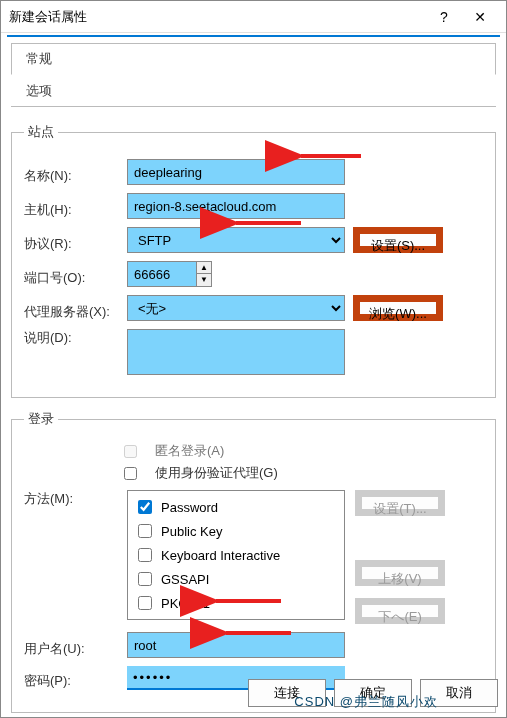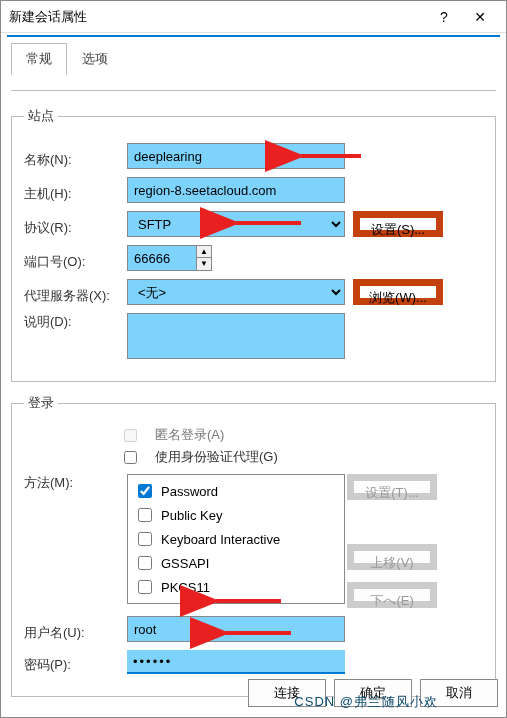--- a/index.html
+++ b/index.html
@@ -4,21 +4,21 @@
 <style>
 * { box-sizing: border-box; font-family: "Microsoft YaHei", "Segoe UI", sans-serif; font-size: 13px; }
 body { margin: 0; background: #fff; width: 507px; height: 718px; border: 1px solid #888; overflow: hidden; position: relative; }
 
 .titlebar { display: flex; align-items: center; height: 32px; padding: 0 8px; border-bottom: 1px solid #e0e0e0; }
 .titlebar .title { flex: 1; font-size: 13px; color: #000; }
 .titlebar .btn { width: 36px; text-align: center; font-size: 14px; color: #000; }
 
 .accent-line { height: 2px; background: #0078d4; margin: 2px 6px 0 6px; }
 
-.tabs { display: flex; margin: 6px 10px 16px 10px; }
+.tabs { display: flex; margin: 6px 10px 0 10px; flex-direction: column; }
 .tab { padding: 6px 14px; border: 1px solid transparent; color: #444; }
 .tab.active { border: 1px solid #bbb; border-bottom: 1px solid #fff; background: #fff; }
 .tab-underline { border-bottom: 1px solid #bbb; margin: -1px 10px 0 10px; }
 
 .panel { padding: 8px 10px; }
 
 fieldset { border: 1px solid #bbb; padding: 10px 12px 14px 12px; margin: 8px 0 12px 0; }
 legend { padding: 0 4px; color: #333; }
 
 .row { display: flex; align-items: flex-end; margin: 8px 0; gap: 8px; }
@@ -42,21 +42,21 @@
 
 .sidebtn { width: 90px; height: 26px; border: 7px solid #c2410c; background: #fdfdfd; text-align: center; line-height: 24px; }
 .sidebtn.disabled { color: #999; border-color: #ccc; }
 
 .desc-area { width: 218px; height: 46px; }
 
 .chk-row { display: flex; align-items: center; gap: 18px; margin: 4px 0 4px 100px; color: #777; }
 .chk-row.enabled { color: #333; }
 .chk-row input { margin: 0; }
 
-.methods-wrap { display: flex; gap: 2px; }
+.methods-wrap { display: flex; gap: 10px; }
 .methods { border: 1px solid #888; width: 218px; height: 130px; padding: 4px 6px; overflow: auto; }
 .method-item { display: flex; align-items: center; gap: 6px; padding: 2px 0; }
 .method-item input[type=checkbox] { width: 14px; height: 14px; accent-color: #0078d4; }
 .method-btns { display: flex; flex-direction: column; gap: 12px; }
 
 .pwd-row input { border: none; border-bottom: 2px solid #0078d4; width: 218px; height: 24px; letter-spacing: 2px; }
 
 .footer { position: absolute; bottom: 10px; right: 8px; display: flex; gap: 8px; }
 .footer .fbtn { width: 78px; height: 28px; border: 1px solid #888; background: #fdfdfd; text-align: center; line-height: 26px; }
 

